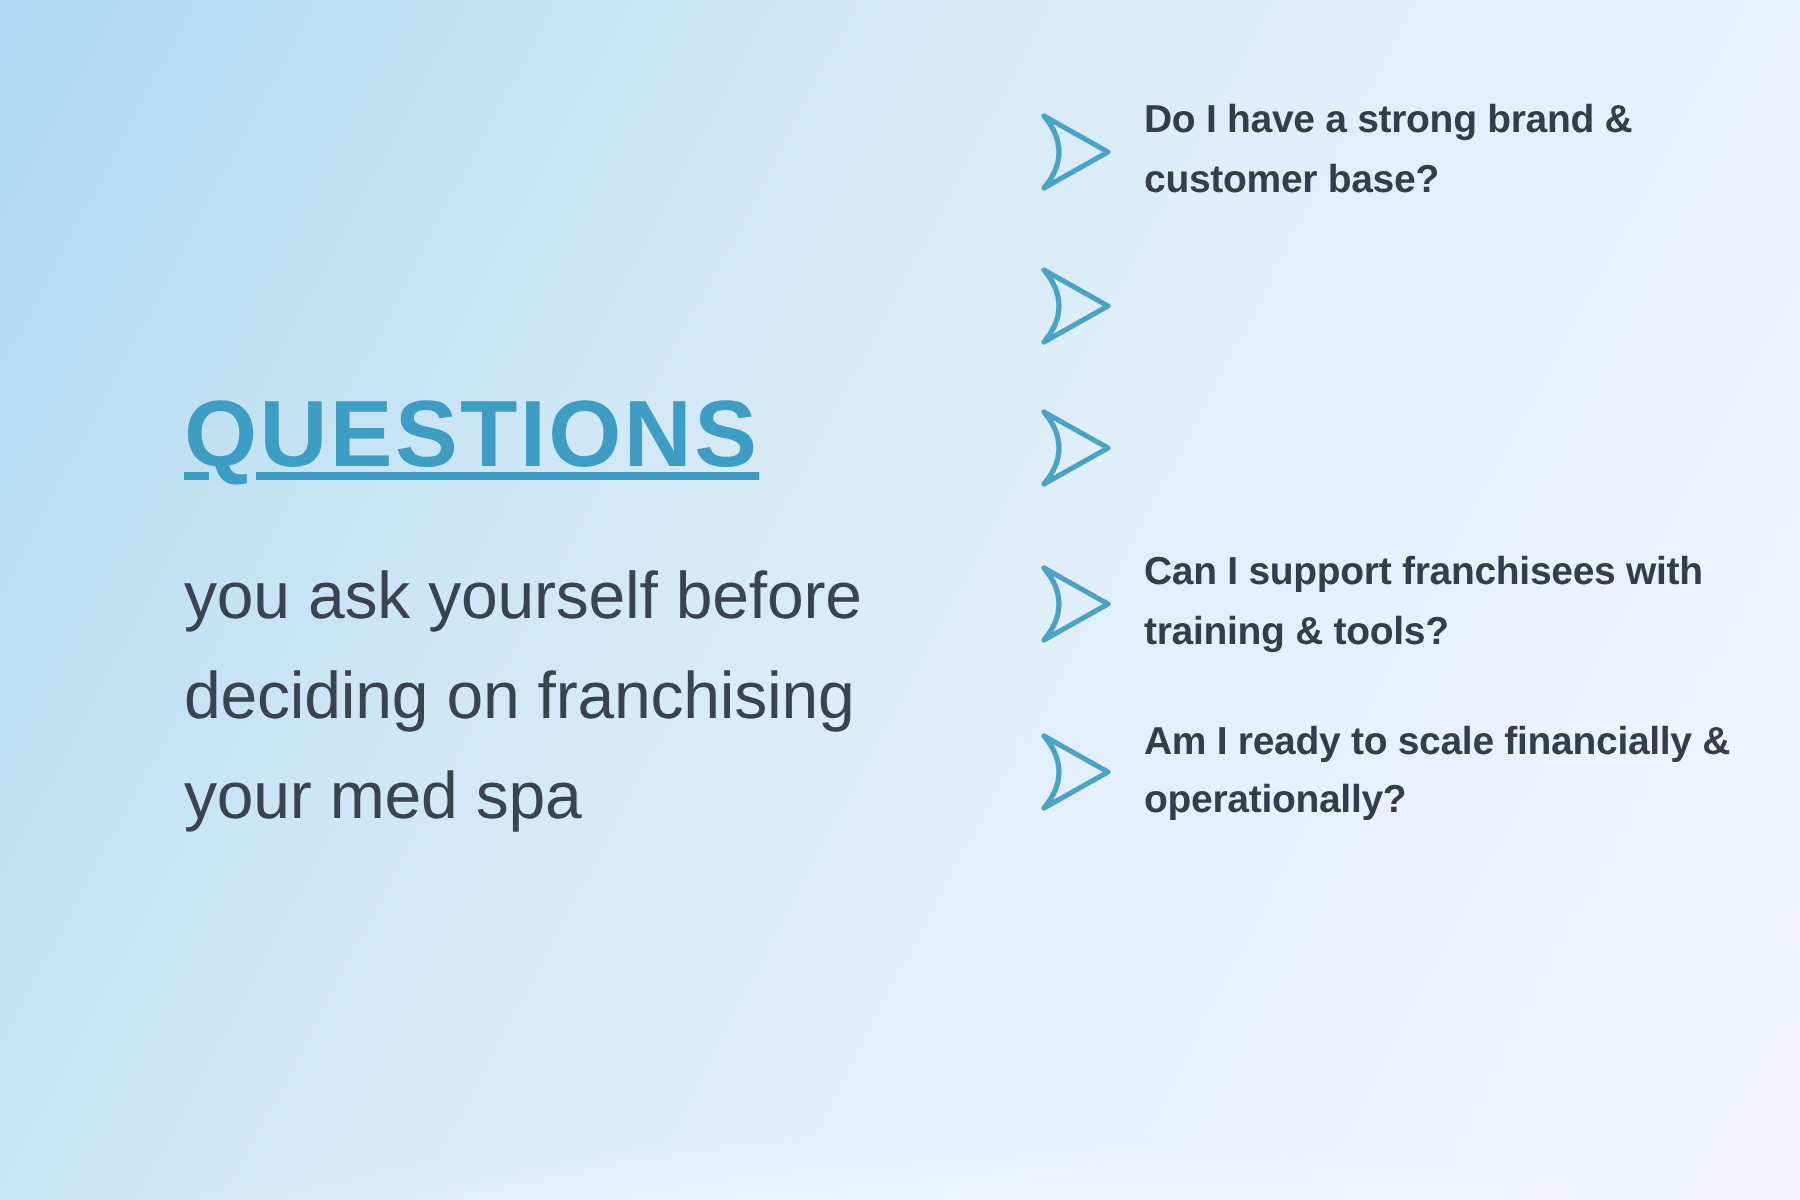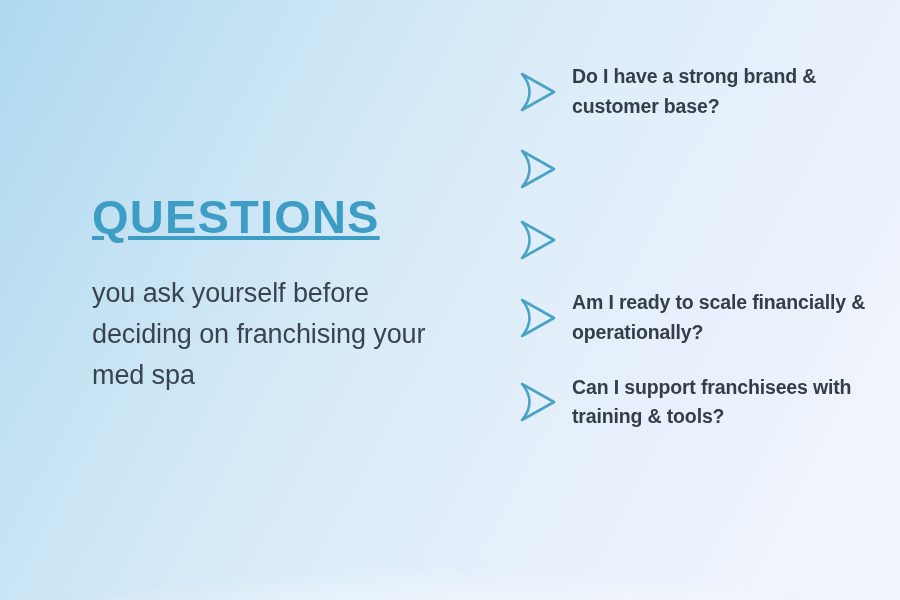--- a/index.html
+++ b/index.html
@@ -60,32 +60,32 @@
     font-size: 47px;
     font-weight: 700;
     letter-spacing: 1.2px;
     line-height: 1.0;
     color: #3d9dc4;
     text-decoration: underline;
   }
 
   #page-subtitle {
     margin: 33px 0 0 0;
-    font-size: 27px;
+    font-size: 33px;
     font-weight: 300;
     line-height: 1.52;
     color: #3a4350;
     letter-spacing: -0.1px;
   }
 
   
   #checklist {
     position: absolute;
     left: 516px;
-    top: 62px;
+    top: 46px;
     width: 360px;
     list-style: none;
     margin: 0;
     padding: 0;
   }
 
   .checklist-item {
     display: flex;
     align-items: center;
     margin-bottom: 25px;
@@ -146,26 +146,26 @@
         </svg>
       </span>
     </li>
 
     <li class="checklist-item">
       <span class="arrow-icon-wrap">
         <svg class="arrow-icon" viewBox="0 0 42 46" fill="none" aria-hidden="true">
           <path d="M6 5 L38 23 L6 41 C12 34 13.5 28.5 13.5 23 C13.5 17.5 12 12 6 5 Z" stroke="#4aa3c7" stroke-width="2.6" stroke-linejoin="round" stroke-linecap="round" fill="none"></path>
         </svg>
       </span>
-      <span class="item-text">Am I ready to scale financially &amp; operationally?</span>
+      <span class="item-text">Can I support franchisees with training &amp; tools?</span>
     </li>
 
     <li class="checklist-item">
       <span class="arrow-icon-wrap">
         <svg class="arrow-icon" viewBox="0 0 42 46" fill="none" aria-hidden="true">
           <path d="M6 5 L38 23 L6 41 C12 34 13.5 28.5 13.5 23 C13.5 17.5 12 12 6 5 Z" stroke="#4aa3c7" stroke-width="2.6" stroke-linejoin="round" stroke-linecap="round" fill="none"></path>
         </svg>
       </span>
-      <span class="item-text">Can I support franchisees with training &amp; tools?</span>
+      <span class="item-text">Am I ready to scale financially &amp; operationally?</span>
     </li>
 
   </ul>
 </div>
 
 </body></html>

